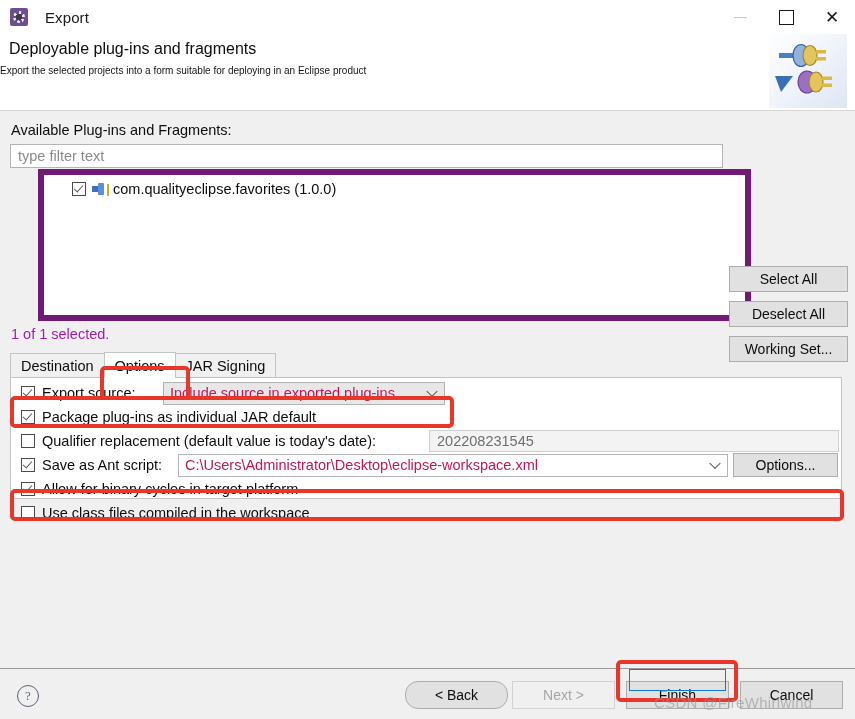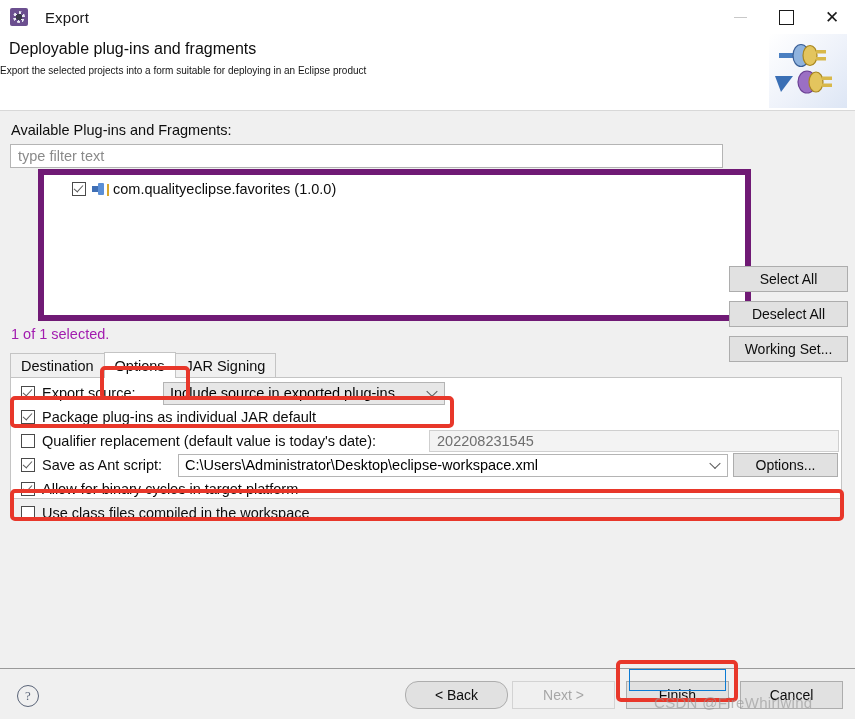--- a/index.html
+++ b/index.html
@@ -293,21 +293,21 @@
 
   .combo {
     height: 23px;
     border: 1px solid #b4b4b4;
     background: #e7e7e7;
     box-sizing: border-box;
     display: flex;
     align-items: center;
     padding-left: 6px;
     font-size: 14.5px;
-    color: #000000;
+    color: #be185d;
     position: relative;
   }
   .combo.white { background: #ffffff; }
   .combo .chev {
     position: absolute;
     right: 8px;
     top: 50%;
     width: 7px;
     height: 7px;
     border: solid #5a5a5a;

